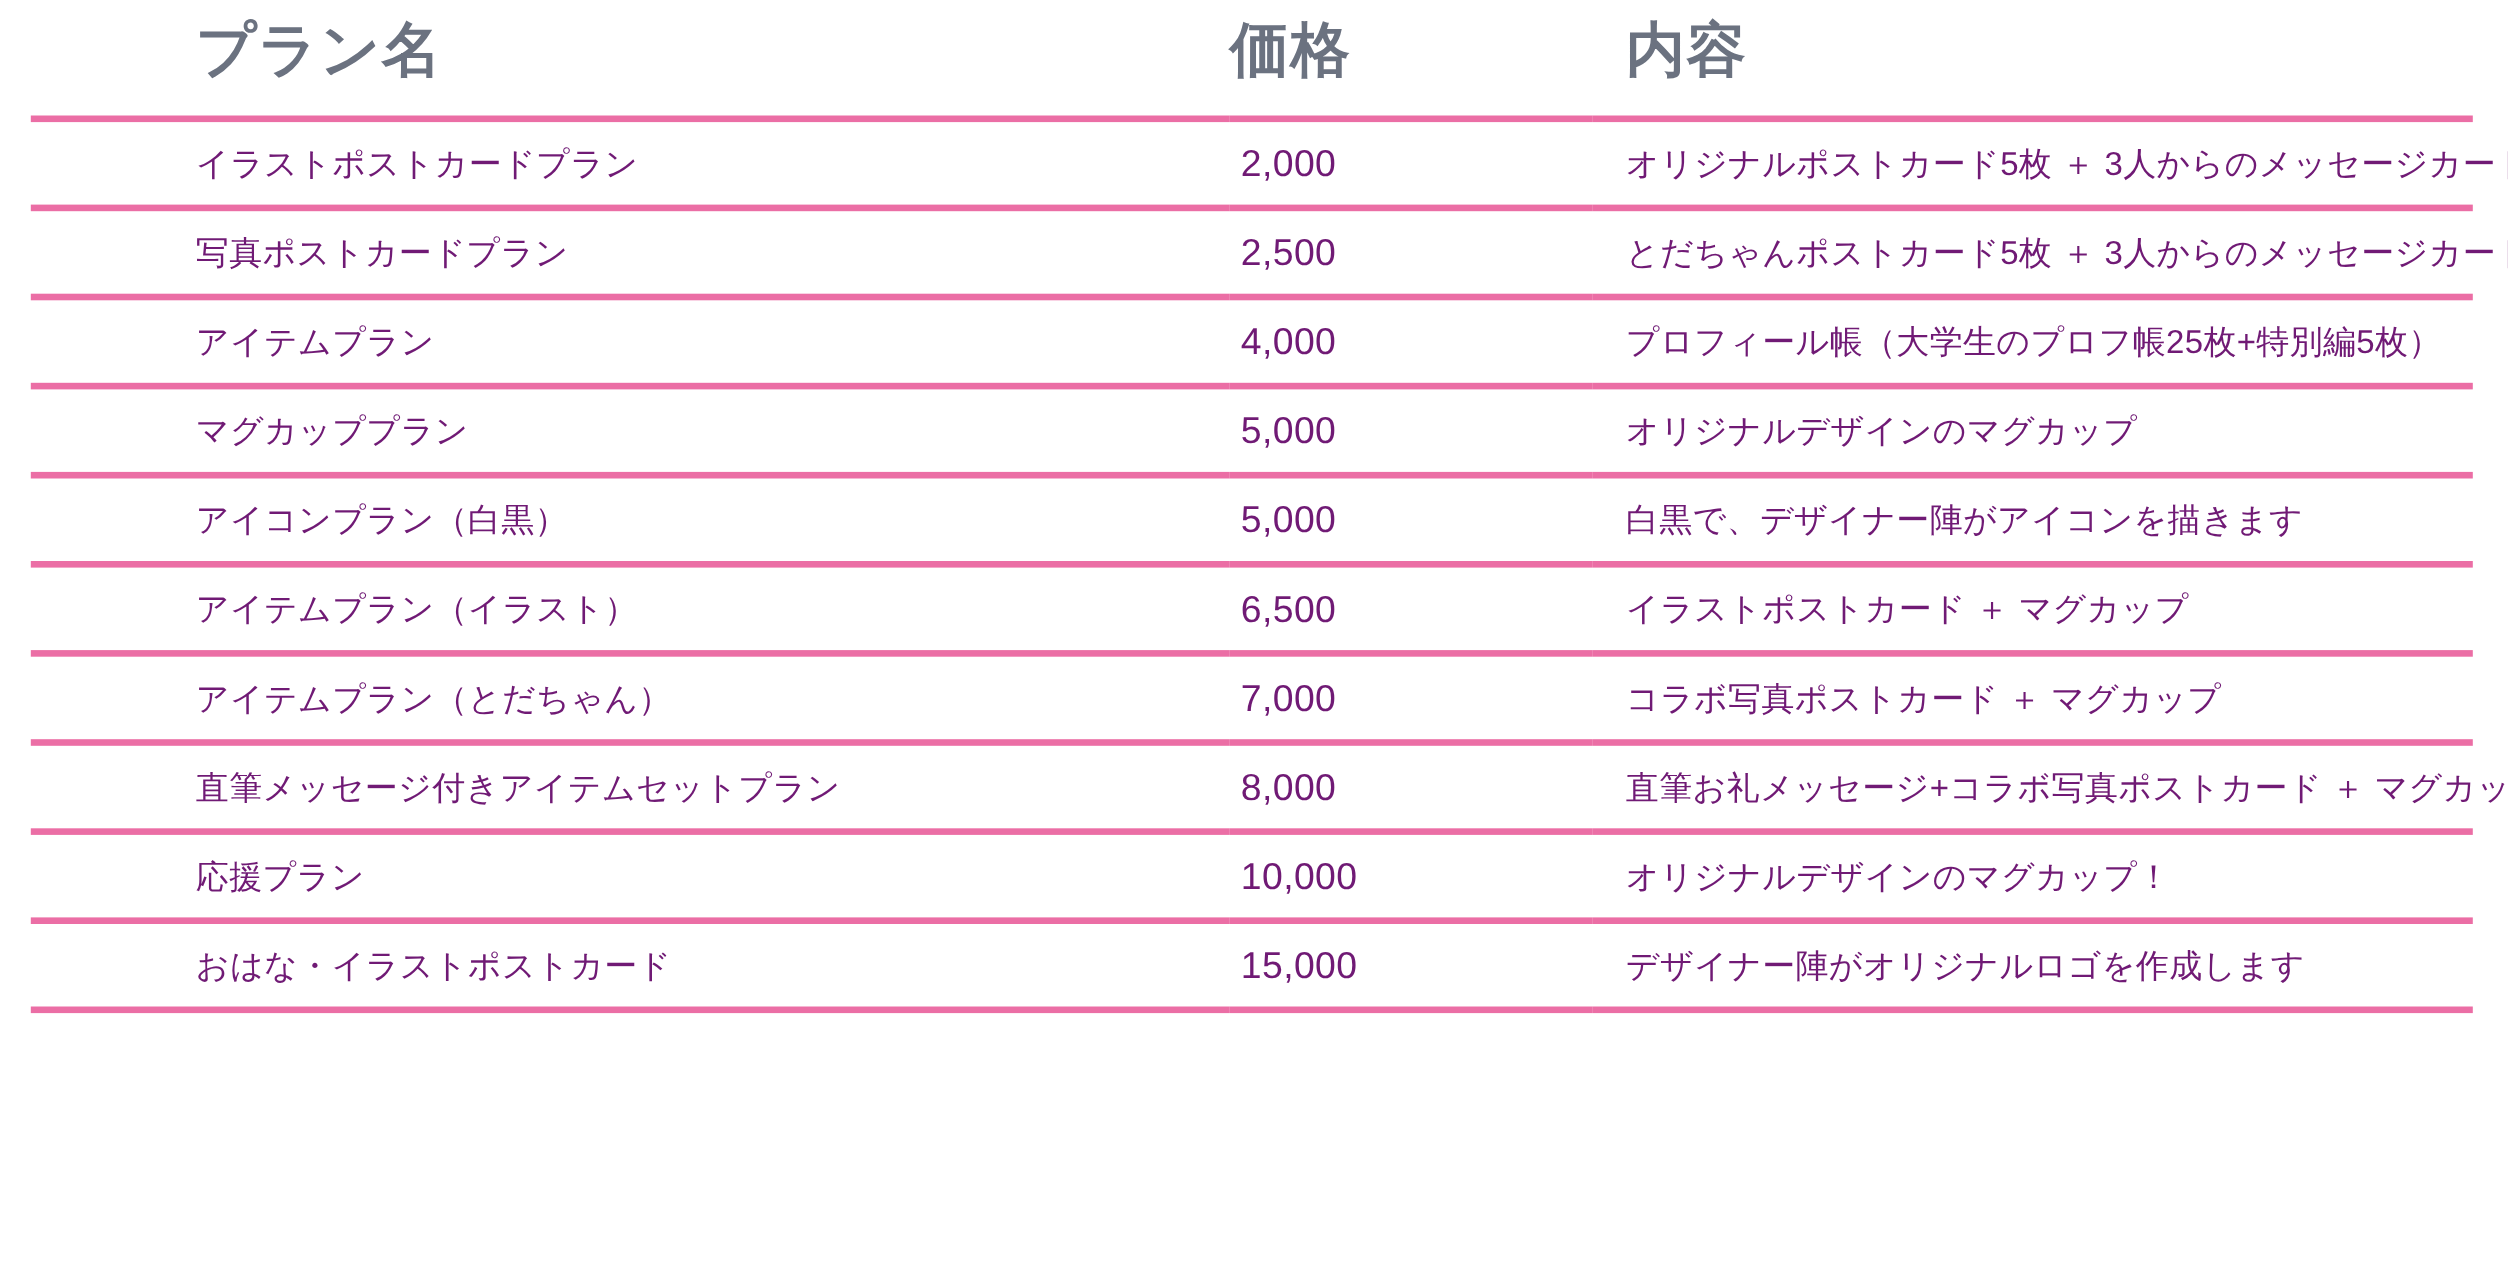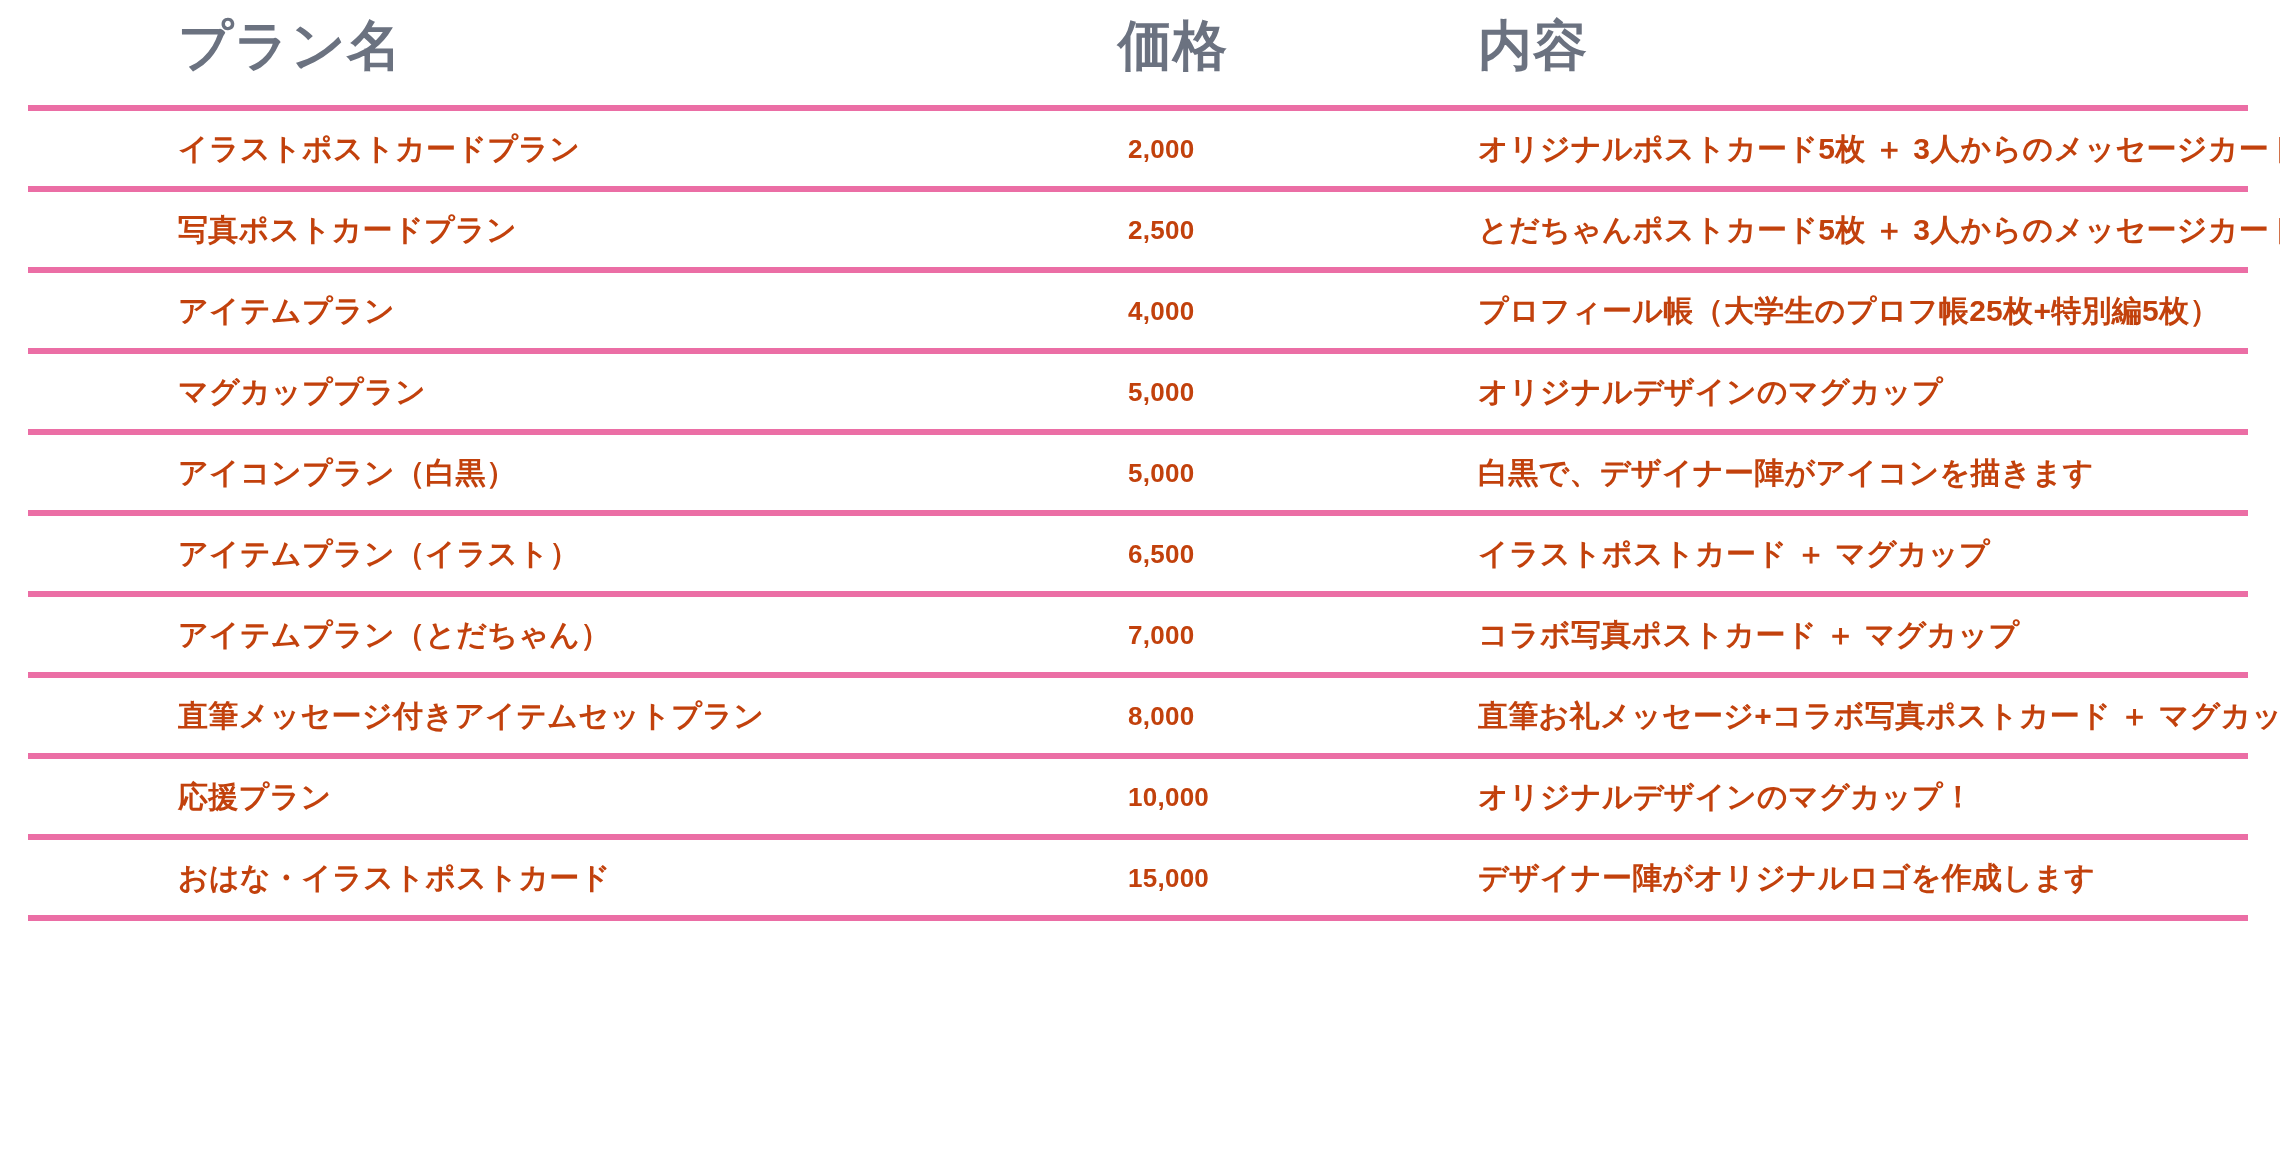--- a/index.html
+++ b/index.html
@@ -40,29 +40,29 @@
     padding: 10px 0 22px 0;
     letter-spacing: 0.02em;
     vertical-align: bottom;
   }
   thead th.th-name  { padding-left: 150px; }
   thead th.th-price { padding-left: 0px; margin-left: 44px; }
   thead th.th-desc  { padding-left: 30px; }
 
   tbody td {
     font-size: 30px;
-    font-weight: bold;
-    color: #c2410c;
+    font-weight: normal;
+    color: #701a75;
     padding: 18px 0 16px 0;
     vertical-align: middle;
     white-space: nowrap;
     letter-spacing: 0.01em;
   }
   tbody td.cell-name  { padding-left: 150px; }
-  tbody td.cell-price { font-size: 26px; padding-left: 10px; }
+  tbody td.cell-price { font-size: 34px; padding-left: 10px; }
   tbody td.cell-desc  { padding-left: 30px; }
 
   
   thead tr th { border-bottom: 6px solid #eb6ea5; }
   tbody tr td { border-bottom: 6px solid #eb6ea5; }
 
   tbody tr:last-child td { border-bottom: 6px solid #eb6ea5; }
 </style>
 </head>
 <body>

